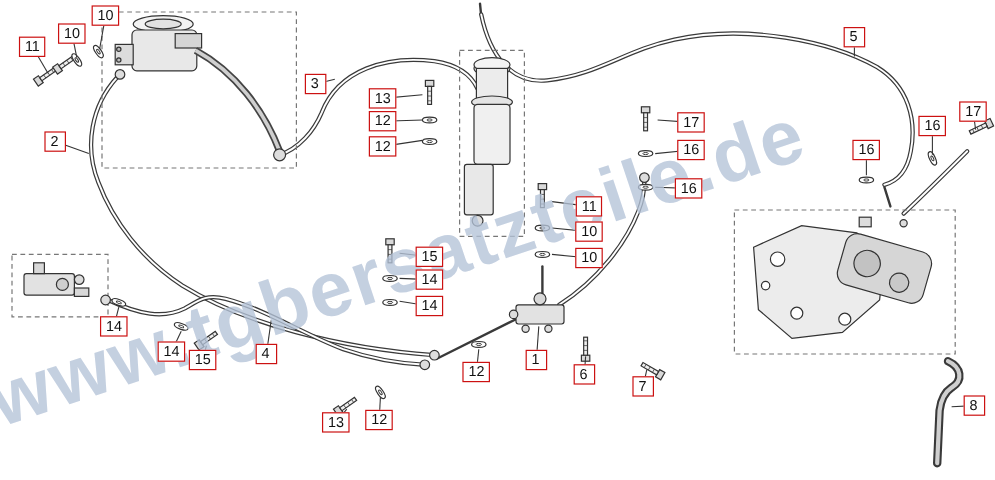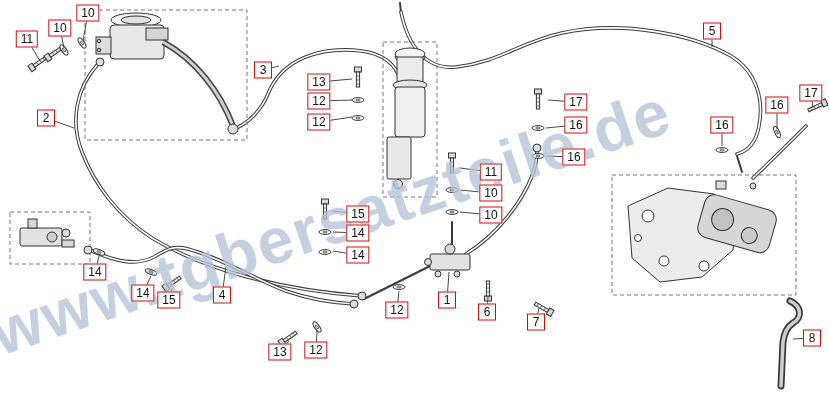--- a/index.html
+++ b/index.html
@@ -13,21 +13,21 @@
   .watermark {
     position:absolute; left:-18px; top:300px; z-index:3;
     transform:rotate(-18.5deg); transform-origin:0 0;
     font-size:64px; font-weight:bold; letter-spacing:2px; white-space:nowrap;
     color:var(--watermark,#b4c3d8); opacity:.78; pointer-events:none;
   }
   .part-label {
     position:absolute; z-index:4; transform:translate(-50%,-50%);
     background:#fff; border:1.4px solid var(--label-border,#cc1111);
     color:#111; font-size:12px; line-height:15px; padding:0 4px;
-    min-width:8px; text-align:center;
+    min-width:8px; 
   }
   .dashed-box { fill:none; stroke:#777; stroke-width:1; stroke-dasharray:4 3; }
   .hose-o { fill:none; stroke:#3a3a3a; stroke-width:3.6; stroke-linecap:round; }
   .hose-i { fill:none; stroke:#fff;    stroke-width:1.6; stroke-linecap:round; }
   .link   { fill:none; stroke:#3a3a3a; stroke-width:2;   stroke-linecap:round; }
 </style>
 </head>
 <body>
 
 <div class="stage">

